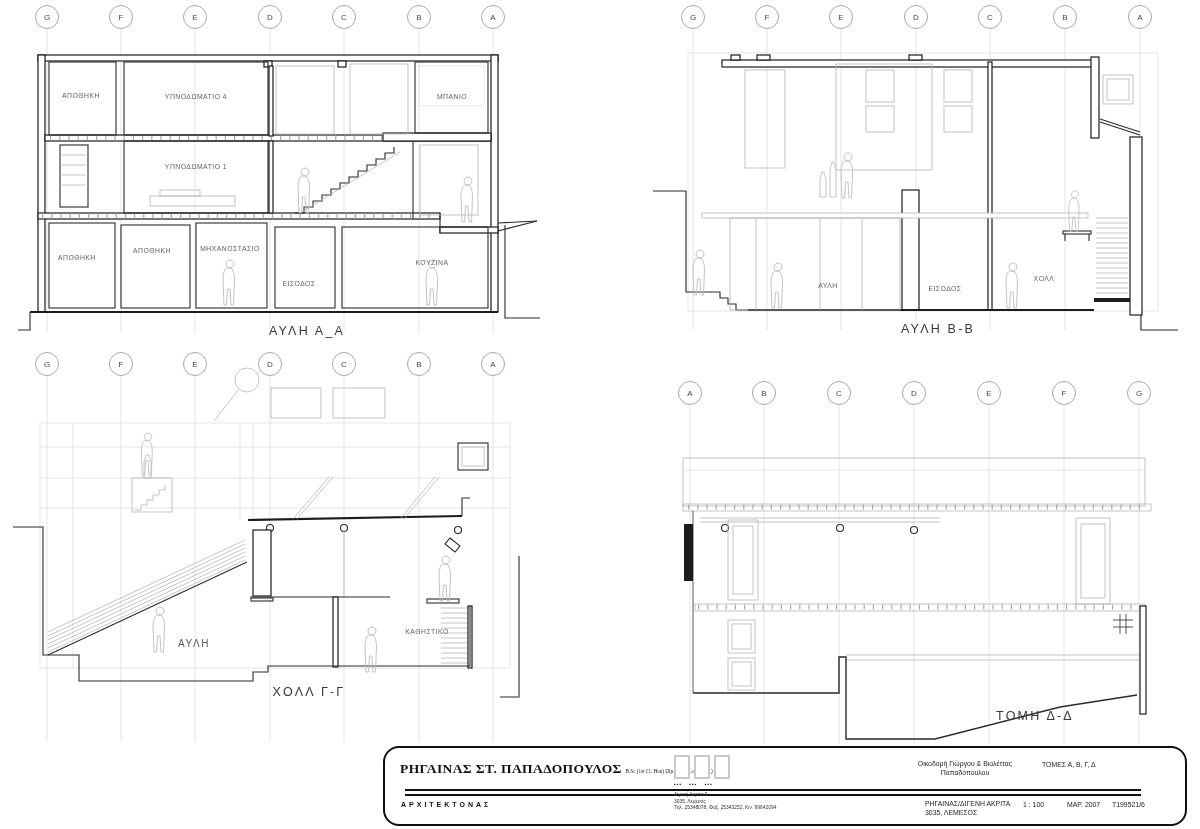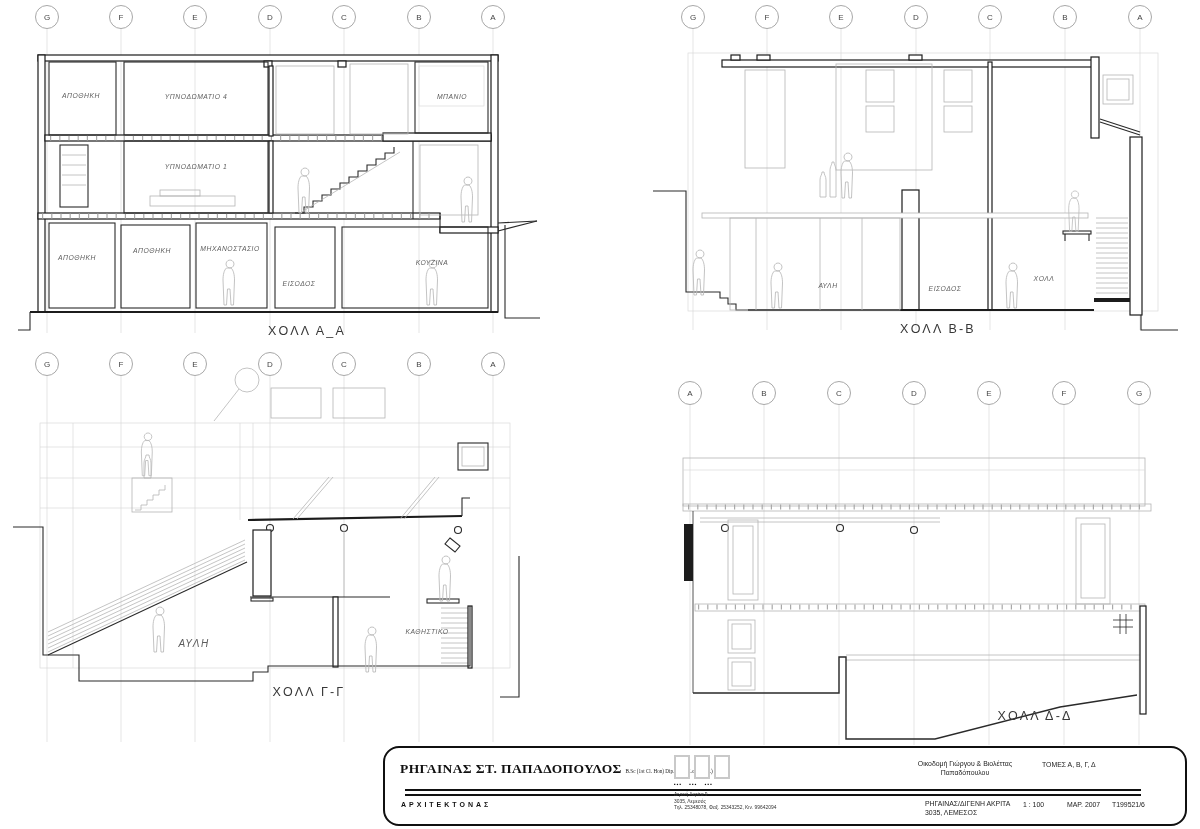--- a/index.html
+++ b/index.html
@@ -14,21 +14,21 @@
   .g{stroke:#b5b5b5;fill:none;stroke-width:.8;}
   .gf{stroke:#b5b5b5;fill:#ffffff;stroke-width:.8;}
   .gg{stroke:#dadada;fill:none;stroke-width:.7;}
   .tick{stroke:#a9a9a9;stroke-width:5;stroke-dasharray:1.2 8;fill:none;}
   .fig{stroke:#bcbcbc;fill:none;stroke-width:.9;}
   
   .bubble{position:absolute;width:22px;height:22px;border:1px solid #a8a8a8;border-radius:50%;
           background:#fff;display:flex;align-items:center;justify-content:center;
           font-size:8px;color:#444;transform:translate(-50%,-50%);z-index:3;}
   .roomlabel{position:absolute;transform:translate(-50%,-50%);font-size:6.8px;color:#5d5d5d;
-             letter-spacing:.5px;white-space:nowrap;z-index:3;font-style:italic;}
+             letter-spacing:.5px;white-space:nowrap;z-index:3;}
   .sectiontitle{position:absolute;transform:translate(-50%,-50%);font-size:12.5px;color:#383838;
                 letter-spacing:2.2px;white-space:nowrap;z-index:3;}
   
   #titleblock{position:absolute;left:383px;top:746px;width:800px;height:76px;background:#fff;
               border:2.5px solid #101010;border-radius:16px;z-index:5;}
   #tb-name{position:absolute;left:15px;top:13px;font-family:"Liberation Serif",serif;
            font-weight:bold;font-size:13.5px;color:#111;white-space:nowrap;letter-spacing:.4px;}
   #tb-cred{font-family:"Liberation Serif",serif;font-weight:normal;font-size:5.2px;color:#222;letter-spacing:0;}
   #tb-rule{position:absolute;left:20px;top:41px;width:736px;height:3px;
            border-top:2px solid #111;border-bottom:2px solid #111;}
@@ -422,24 +422,24 @@
   <span class="roomlabel" style="left:152px;top:250px">ΑΠΟΘΗΚΗ</span>
   <span class="roomlabel" style="left:230px;top:248px">ΜΗΧΑΝΟΣΤΑΣΙΟ</span>
   <span class="roomlabel" style="left:299px;top:283px">ΕΙΣΟΔΟΣ</span>
   <span class="roomlabel" style="left:432px;top:262px">ΚΟΥΖΙΝΑ</span>
   <span class="roomlabel" style="left:828px;top:285px">ΑΥΛΗ</span>
   <span class="roomlabel" style="left:945px;top:288px">ΕΙΣΟΔΟΣ</span>
   <span class="roomlabel" style="left:1044px;top:278px">ΧΟΛΛ</span>
   <span class="roomlabel" style="left:194px;top:643px;font-size:10px;letter-spacing:1.5px">ΑΥΛΗ</span>
   <span class="roomlabel" style="left:427px;top:631px">ΚΑΘΗΣΤΙΚΟ</span>
 
-  <span class="sectiontitle" style="left:307px;top:331px">ΧΟΛΛ Α_Α</span>
-  <span class="sectiontitle" style="left:938px;top:329px">ΧΟΛΛ Β-Β</span>
+  <span class="sectiontitle" style="left:307px;top:331px">ΑΥΛΗ Α_Α</span>
+  <span class="sectiontitle" style="left:938px;top:329px">ΑΥΛΗ Β-Β</span>
   <span class="sectiontitle" style="left:309px;top:692px">ΧΟΛΛ Γ-Γ</span>
-  <span class="sectiontitle" style="left:1035px;top:716px">ΧΟΛΛ Δ-Δ</span>
+  <span class="sectiontitle" style="left:1035px;top:716px">ΤΟΜΗ Δ-Δ</span>
 
   <div id="titleblock">
     <div id="tb-name">
       <span>ΡΗΓΑΙΝΑΣ ΣΤ. ΠΑΠΑΔΟΠΟΥΛΟΣ</span>
       <span id="tb-cred">B.Sc (1st Cl. Hon) Dip. Arch (Lon. Univ.) RIBA</span>
     </div>
     <div id="tb-rule"></div>
     <div id="tb-prof">ΑΡΧΙΤΕΚΤΟΝΑΣ</div>
     <div id="tb-logo">
       <div class="lrow">

